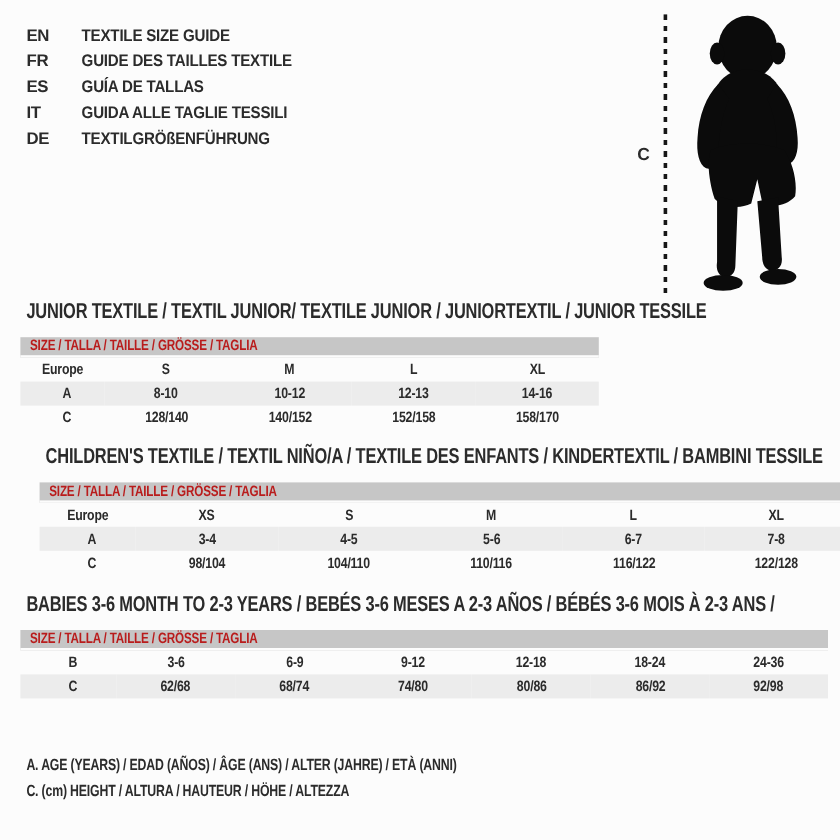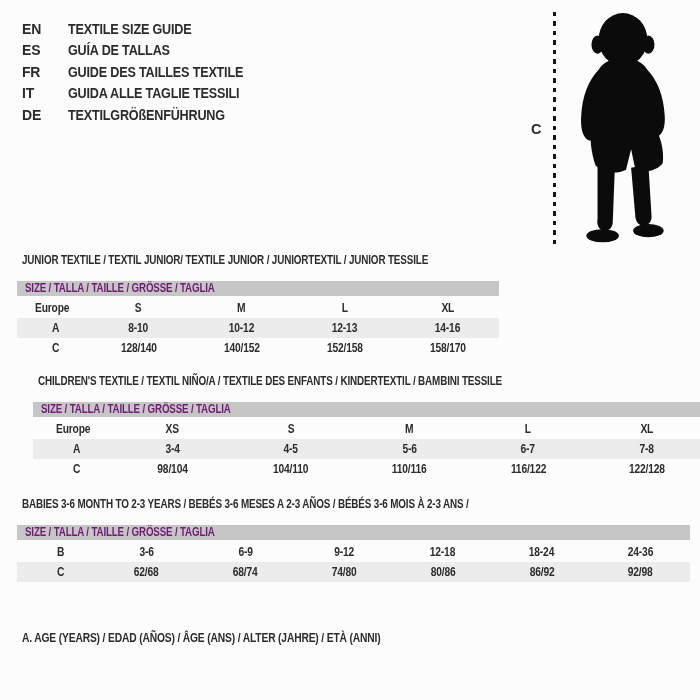--- a/index.html
+++ b/index.html
@@ -38,26 +38,26 @@
     background-image:repeating-linear-gradient(to bottom,#161616 0px,#161616 4.5px,transparent 4.5px,transparent 9.5px);
   }
   .c-label{position:absolute;left:11px;top:116px;font-size:14.5px;}
   .toddler-svg{position:absolute;left:44px;top:6px;}
 
   
   .section{position:absolute;}
   #sec1{left:17px;top:252px;width:482px;}
   #sec2{left:33px;top:373px;width:673px;}
   #sec3{left:17px;top:496px;width:673px;}
-  .section-title{margin-left:5px;font-size:13px;line-height:15.7px;white-space:nowrap;}
+  .section-title{margin-left:5px;font-size:18px;line-height:15.7px;white-space:nowrap;}
   table.size-table{border-collapse:separate;border-spacing:0;table-layout:fixed;width:100%;margin-top:13px;}
   table.size-table th.bar{
     background:var(--table-header-bg);height:17px;text-align:left;
     padding:0 0 0 8px;border-bottom:2px solid #fcfcfc;
-    font-size:12.5px;font-weight:700;color:#701a75;
+    font-size:12.5px;font-weight:700;color:#b91c1c;
   }
   table.size-table td{height:20px;font-size:12.5px;text-align:center;vertical-align:middle;padding:0;}
   table.size-table td.lbl{text-align:center;padding-left:8px;}
   table.size-table tr.shaded td{background:var(--shaded-row-bg);}
   col.lblcol1{width:70px;} col.lblcol{width:80px;}
 
   
   .footnotes{position:absolute;left:22px;top:627px;font-size:13.5px;}
   .fn{height:21.3px;line-height:21.3px;white-space:nowrap;}
 </style>
@@ -65,26 +65,26 @@
 <body>
 
 <div class="page">
 
   <div class="langs">
     <div class="lang-row">
       <span class="lang-code">EN</span>
       <span class="cx90">TEXTILE SIZE GUIDE</span>
     </div>
     <div class="lang-row">
+      <span class="lang-code">FR</span>
+      <span class="cx90">GUIDE DES TAILLES TEXTILE</span>
+    </div>
+    <div class="lang-row">
       <span class="lang-code">ES</span>
       <span class="cx90">GUÍA DE TALLAS</span>
-    </div>
-    <div class="lang-row">
-      <span class="lang-code">FR</span>
-      <span class="cx90">GUIDE DES TAILLES TEXTILE</span>
     </div>
     <div class="lang-row">
       <span class="lang-code">IT</span>
       <span class="cx90">GUIDA ALLE TAGLIE TESSILI</span>
     </div>
     <div class="lang-row">
       <span class="lang-code">DE</span>
       <span class="cx90">TEXTILGRÖßENFÜHRUNG</span>
     </div>
   </div>
@@ -242,15 +242,16 @@
           <td><span class="cx82c">80/86</span></td>
           <td><span class="cx82c">86/92</span></td>
           <td><span class="cx82c">92/98</span></td>
         </tr>
       </tbody>
     </table>
   </div>
 
   <div class="footnotes">
     <div class="fn"><span class="cx76">A. AGE (YEARS) / EDAD (AÑOS) / ÂGE (ANS) / ALTER (JAHRE) / ETÀ (ANNI)</span></div>
+    <div class="fn"><span class="cx76">C. (cm) HEIGHT / ALTURA / HAUTEUR / HÖHE / ALTEZZA</span></div>
   </div>
 
 </div>
 
 </body></html>

